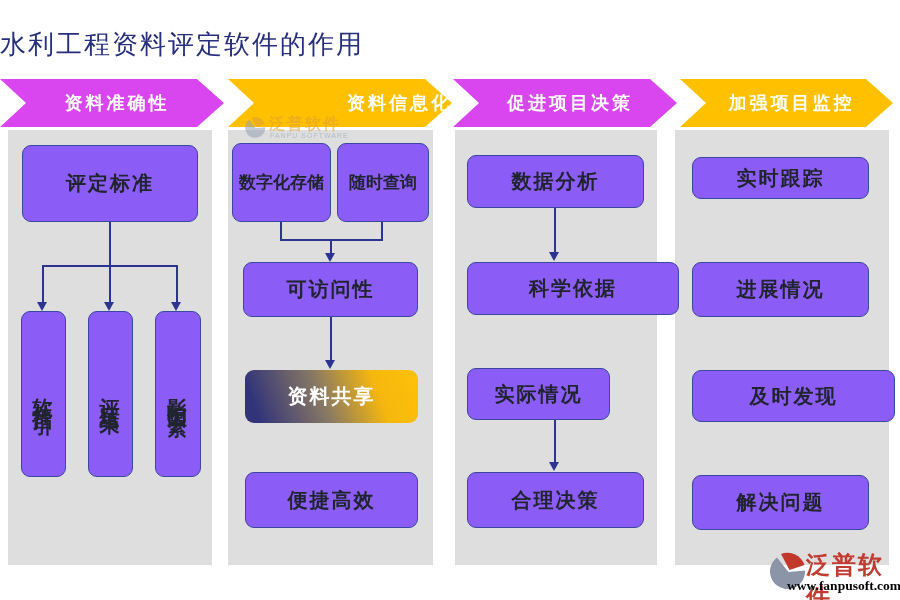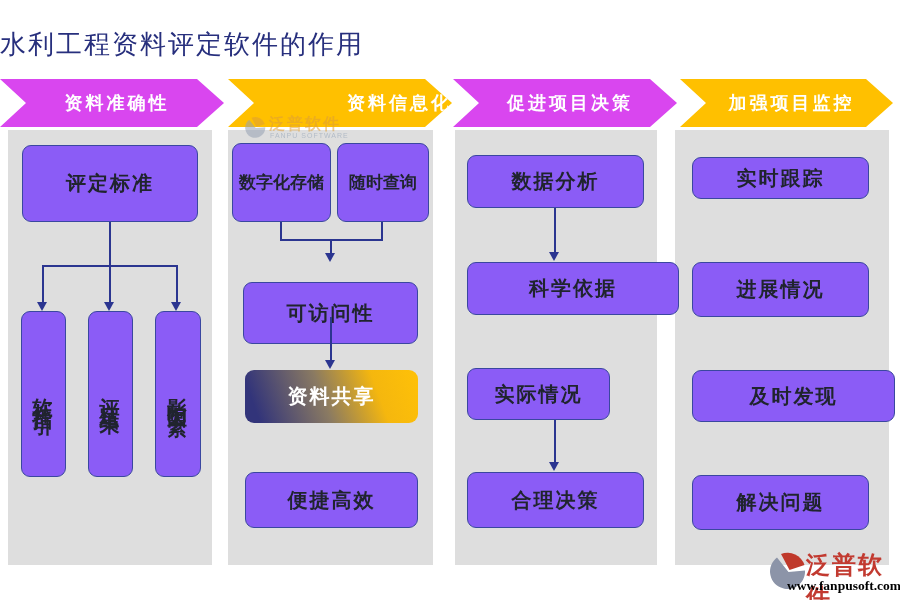--- a/index.html
+++ b/index.html
@@ -64,21 +64,21 @@
   <div class="line" style="left:42px;top:265px;width:136px;height:2px;"></div>
   <div class="line" style="left:42px;top:265px;width:2px;height:38px;"></div>
   <div class="line" style="left:109px;top:265px;width:2px;height:38px;"></div>
   <div class="line" style="left:176px;top:265px;width:2px;height:38px;"></div>
   <div class="ah" style="left:37px;top:302px;"></div>
   <div class="ah" style="left:104px;top:302px;"></div>
   <div class="ah" style="left:171px;top:302px;"></div>
 
   <div class="node tight" style="left:232px;top:143px;width:99px;height:79px;">数字化存储</div>
   <div class="node tight" style="left:337px;top:143px;width:92px;height:79px;">随时查询</div>
-  <div class="node" style="left:243px;top:262px;width:175px;height:62px;margin-top:20px;">可访问性</div>
+  <div class="node" style="left:243px;top:262px;width:175px;height:55px;">可访问性</div>
   <div class="node grad" style="left:245px;top:370px;width:173px;height:53px;">资料共享</div>
   <div class="node" style="left:245px;top:472px;width:173px;height:56px;">便捷高效</div>
 
   <div class="line" style="left:280px;top:222px;width:2px;height:19px;"></div>
   <div class="line" style="left:381px;top:222px;width:2px;height:19px;"></div>
   <div class="line" style="left:280px;top:239px;width:103px;height:2px;"></div>
   <div class="line" style="left:330px;top:241px;width:2px;height:13px;"></div>
   <div class="ah" style="left:325px;top:253px;"></div>
   <div class="line" style="left:330px;top:317px;width:2px;height:44px;"></div>
   <div class="ah" style="left:325px;top:360px;"></div>

